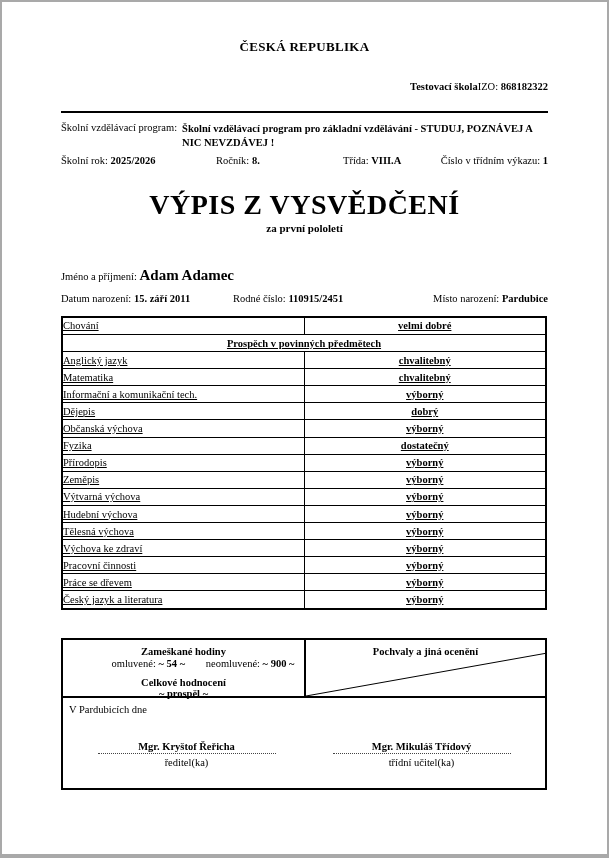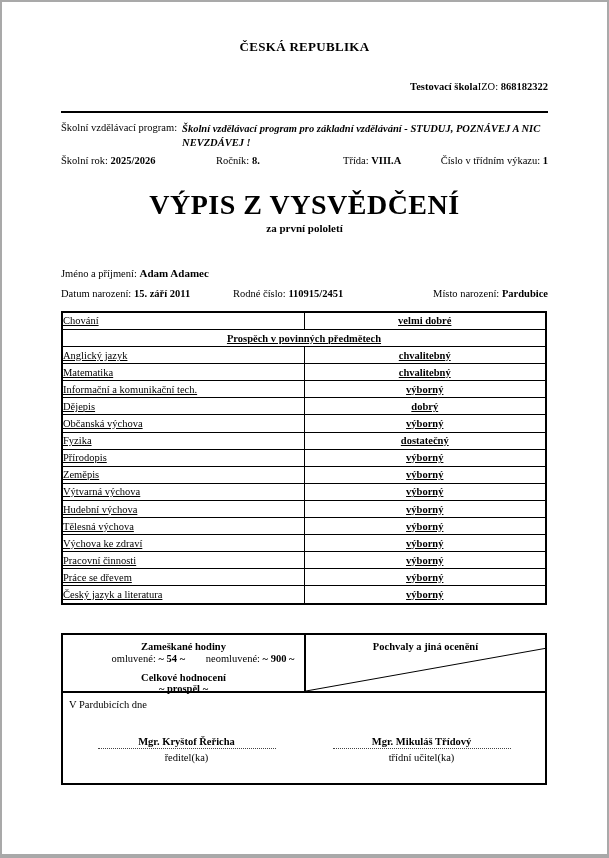--- a/index.html
+++ b/index.html
@@ -16,21 +16,21 @@
     overflow: hidden;
   }
   .content { margin: 0 59px; width: 487px; }
   .b { font-weight: bold; }
 
   .republic { margin-top: 37px; text-align: center; font-weight: bold; font-size: 13px; letter-spacing: .3px; }
 
   .school-row { margin-top: 26px; display: flex; justify-content: flex-end; align-items: flex-end; padding-bottom: 19px; border-bottom: 2px solid #000; }
   .program-row { margin-top: 9px; display: flex; }
   .program-row .lbl { white-space: nowrap; margin-right: 5px; }
-  .program-row .val { flex: 1; font-weight: bold; line-height: 1.3; font-style: italic; }
+  .program-row .val { flex: 1; font-weight: bold; line-height: 1.3; }
 
   .year-row { margin-top: 5px; display: flex; line-height: 1.3; }
   .yr1 { width: 155px; } .yr2 { width: 127px; } .yr3 { flex: 1; } .yr4 { white-space: nowrap; }
 
   .doc-title { margin-top: 21px; text-align: center; font-weight: bold; font-size: 28px; letter-spacing: .5px; }
   .doc-subtitle { margin-top: 1px; text-align: center; font-weight: bold; font-size: 11px; }
 
   .name-row { margin-top: 33px; }
   .birth-row { margin-top: 9px; display: flex; }
   .br1 { width: 172px; } .br2 { flex: 1; } .br3 { white-space: nowrap; }
@@ -97,21 +97,21 @@
         <span>Číslo v třídním výkazu:</span>
         <span class="b">1</span>
       </span>
     </div>
 
     <div class="doc-title">VÝPIS Z VYSVĚDČENÍ</div>
     <div class="doc-subtitle">za první pololetí</div>
 
     <div class="name-row">
       <span>Jméno a příjmení:</span>
-      <span class="b" style="font-size:11px;">Adam Adamec</span>
+      <span class="b" style="font-size:15px;">Adam Adamec</span>
     </div>
 
     <div class="birth-row">
       <span class="br1">
         <span>Datum narození:</span>
         <span class="b">15. září 2011</span>
       </span>
       <span class="br2">
         <span>Rodné číslo:</span>
         <span class="b">110915/2451</span>

